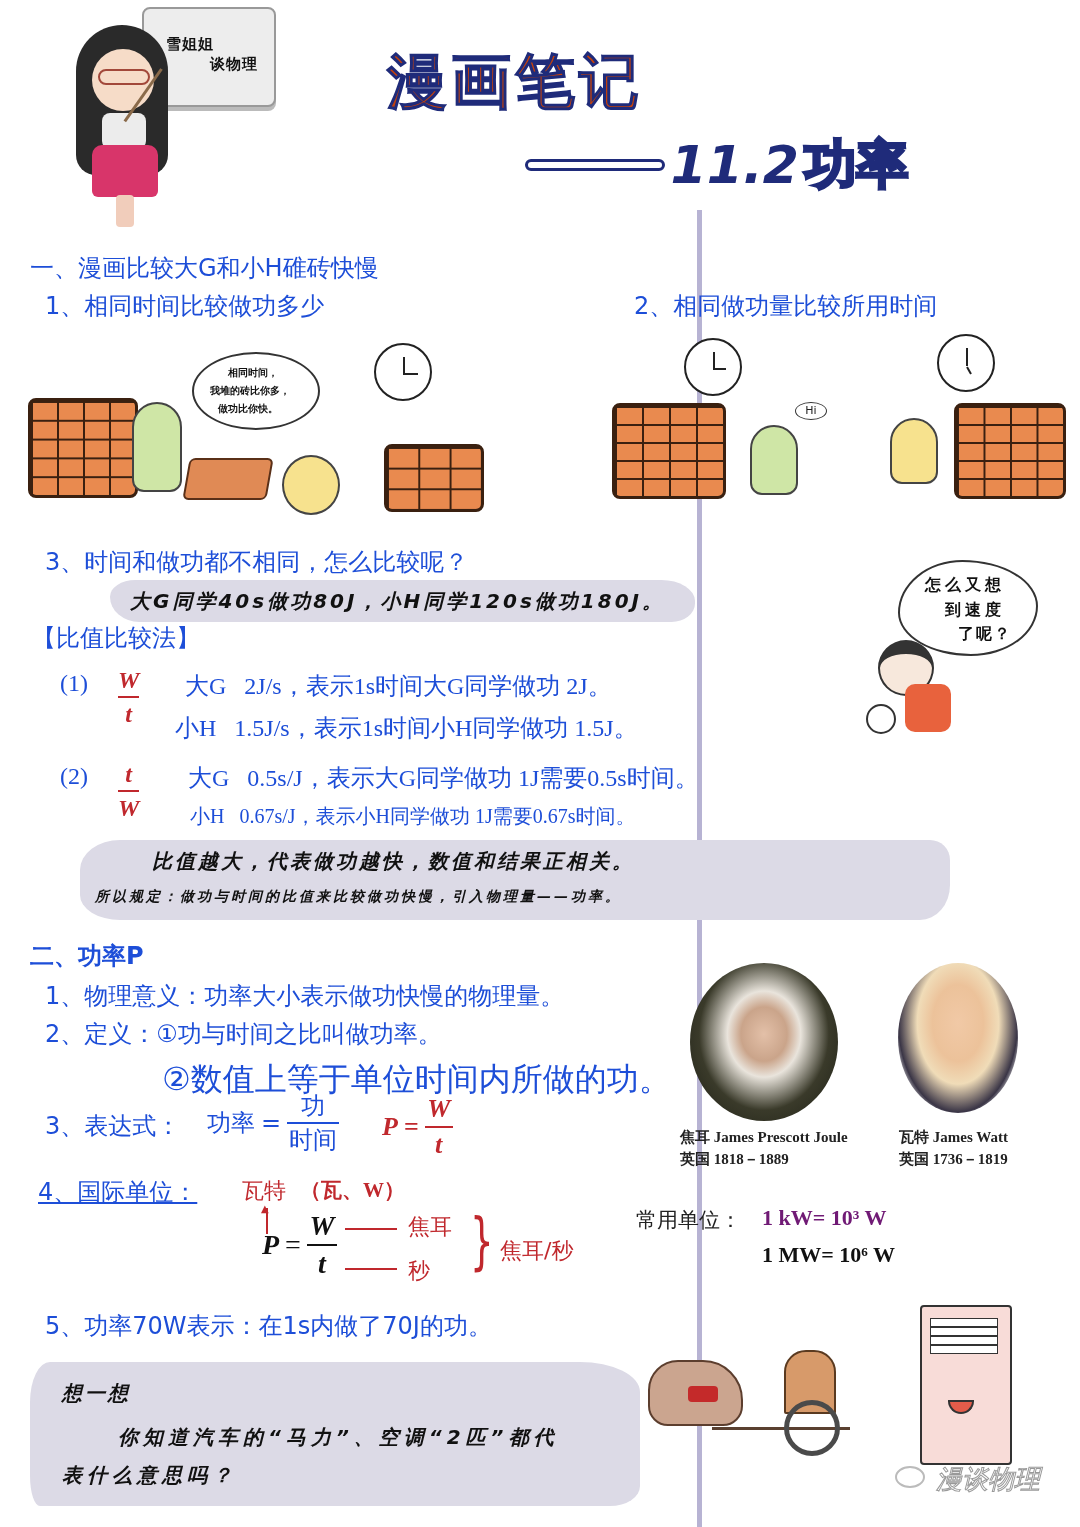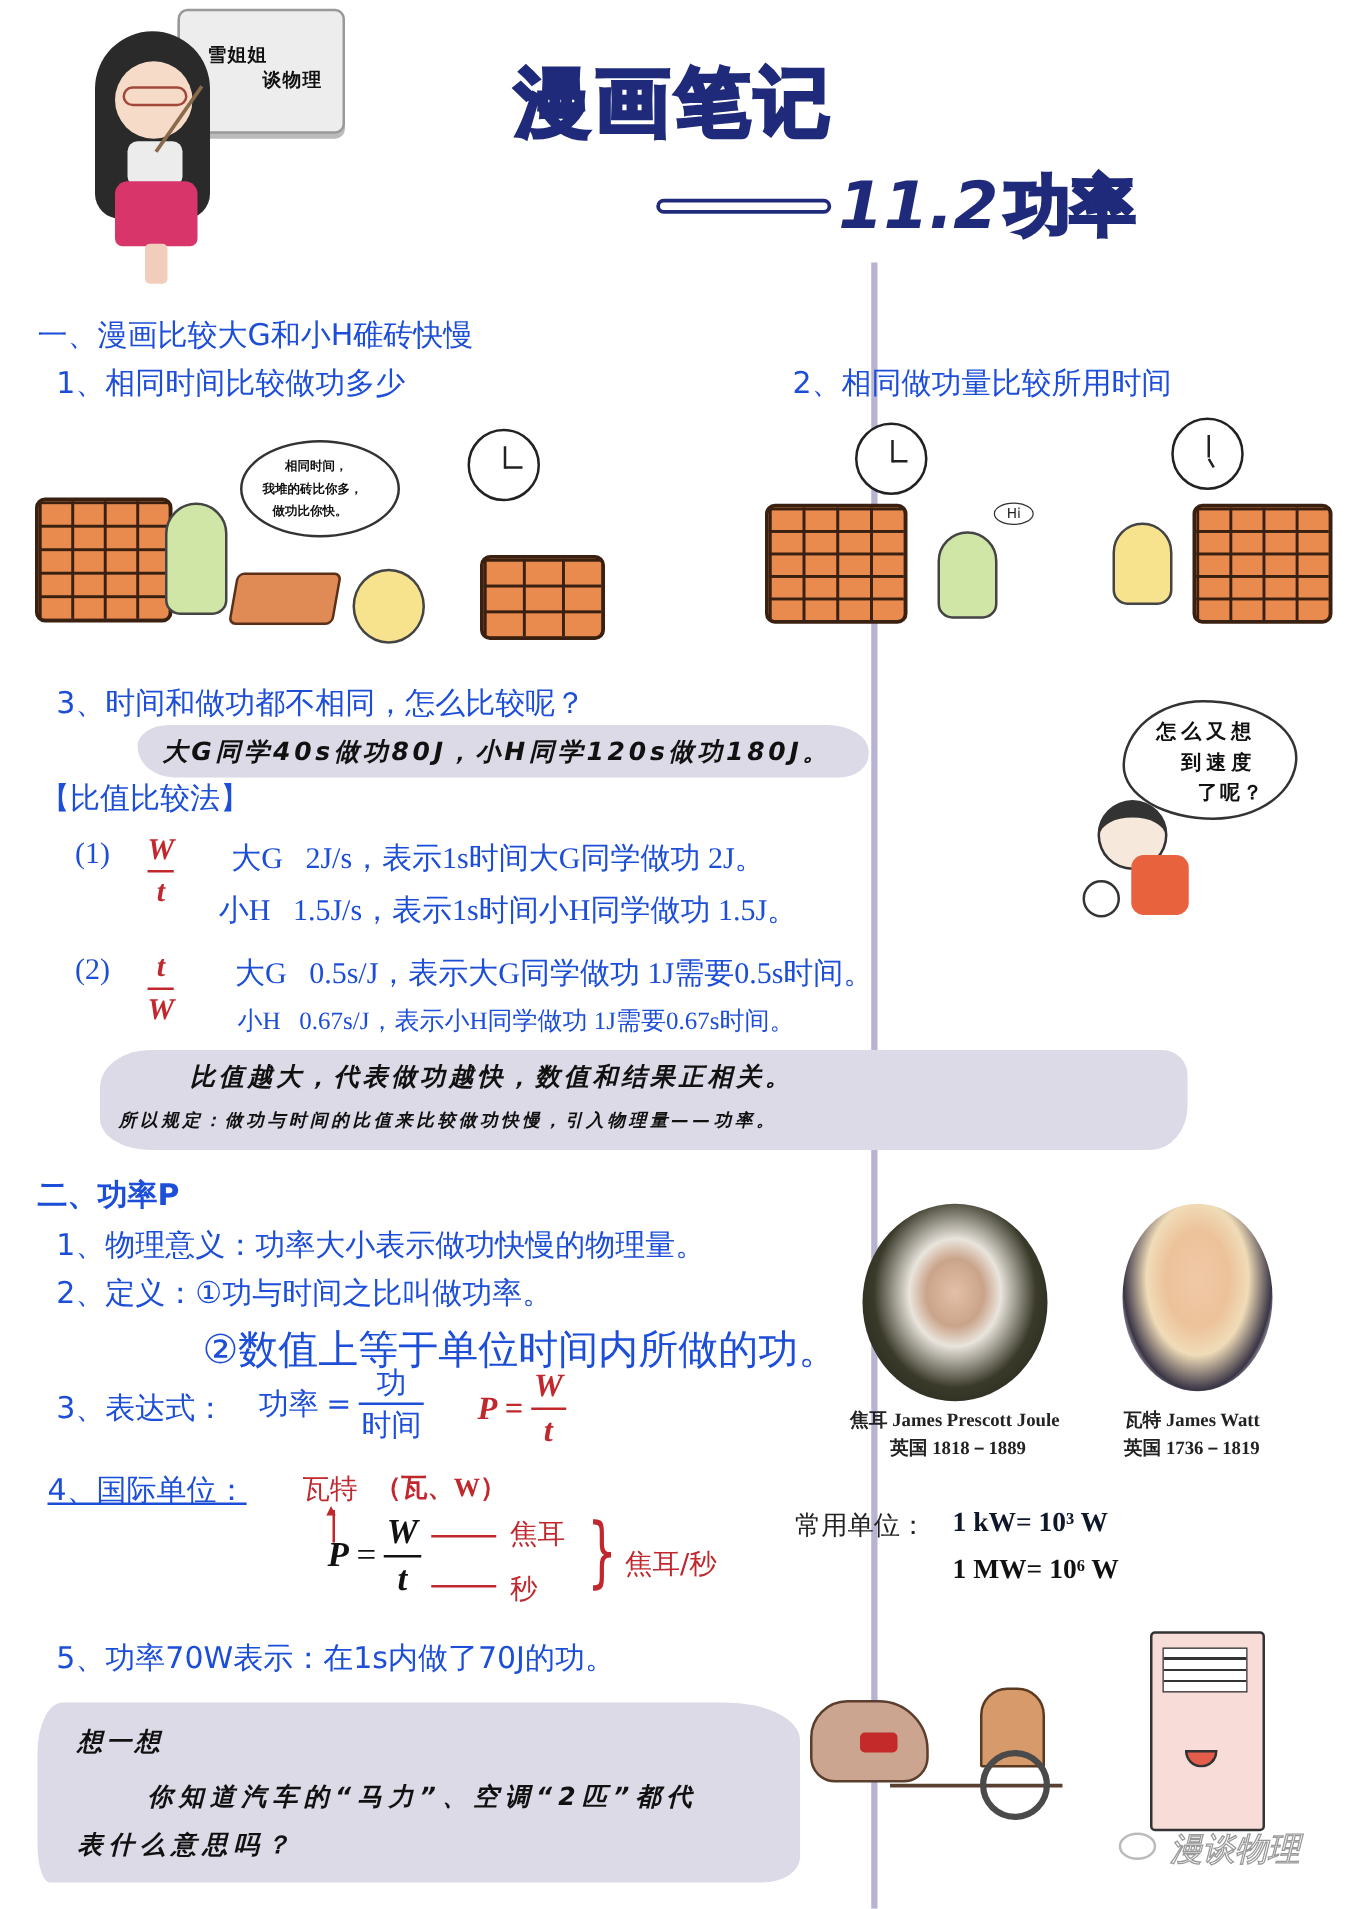--- a/index.html
+++ b/index.html
@@ -4,21 +4,21 @@
 <style>
   * { box-sizing: border-box; margin: 0; padding: 0; }
   html, body { width: 1080px; height: 1527px; background: #ffffff; overflow: hidden; }
   body { position: relative; font-family: "DejaVu Sans", sans-serif; color: #222; }
   .abs { position: absolute; }
   .serif { font-family: "Liberation Serif", "DejaVu Serif", serif; }
   .txt { font-size: 23px; color: #1d4ed8; white-space: nowrap; }
   .hand { font-family: "DejaVu Sans", sans-serif; font-weight: bold; font-style: italic; color: #111; white-space: nowrap; letter-spacing: 3px; }
   .red { color: #c0282d; }
   .divider { position: absolute; left: 697px; top: 210px; width: 5px; height: 1317px; background: #b7b3d3; }
-  .title-main { position: absolute; left: 412px; top: 42px; font-size: 60px; font-weight: bold; color: #404040;
+  .title-main { position: absolute; left: 387px; top: 42px; font-size: 60px; font-weight: normal; color: #c2410c;
     -webkit-text-stroke: 3px #1f2b7a; letter-spacing: 4px; white-space: nowrap; }
   .title-sub { position: absolute; left: 525px; top: 130px; white-space: nowrap; font-weight: bold; }
   .title-sub .dash { display: inline-block; width: 140px; height: 12px; border: 3px solid #1f2b7a; border-radius: 6px; vertical-align: middle; margin-right: 0; }
   .title-sub .num { font-size: 52px; color: #1f2b7a; font-style: italic; vertical-align: middle; }
   .title-sub .cn { font-size: 52px; color: #fff; -webkit-text-stroke: 3px #1f2b7a; vertical-align: middle; }
   .blob { position: absolute; background: #dcdae6; border-radius: 30px 40px 28px 35px / 20px 25px 22px 30px; }
   .frac { display: inline-flex; flex-direction: column; align-items: center; vertical-align: middle; line-height: 1; }
   .frac .bar { width: 100%; height: 2px; background: currentColor; margin: 4px 0; }
   .frac-lbl { font-family: "Liberation Serif", serif; font-weight: bold; font-style: italic; font-size: 24px; color: #c0282d; }
   .brick { position: absolute; background: #e98a4f; border: 3px solid #3a2010; border-radius: 8px;
@@ -178,26 +178,26 @@
 <div class="abs txt red" style="left:408px;top:1212px;font-size:22px;">焦耳</div>
 <div class="abs txt red" style="left:408px;top:1256px;font-size:22px;">秒</div>
 <div class="abs red" style="left:462px;top:1210px;font-size:62px;line-height:1;font-family:'DejaVu Sans',sans-serif;transform:scaleX(0.6);">}</div>
 <div class="abs txt red" style="left:500px;top:1236px;font-size:22px;">焦耳/秒</div>
 
 <div class="abs txt" style="left:45px;top:1310px;font-size:24px;">5、功率70W表示：在1s内做了70J的功。</div>
 
 <div class="portrait" style="left:690px;top:963px;width:148px;height:158px;background:radial-gradient(ellipse at 50% 45%, #e3c0a8 0%, #caa48a 22%, #e9e4dc 35%, #3a3a2a 62%, #1b1d14 100%);"></div>
 <div class="portrait" style="left:898px;top:963px;width:120px;height:150px;background:radial-gradient(ellipse at 50% 40%, #f1c9a6 0%, #ecc29a 30%, #f0dcb8 48%, #3a3546 70%, #ffffff 80%);"></div>
 <div class="abs small-cap" style="left:680px;top:1126px;">焦耳 James Prescott Joule</div>
-<div class="abs small-cap" style="left:680px;top:1148px;margin-left:32px;">英国  1818－1889</div>
+<div class="abs small-cap" style="left:680px;top:1148px;">英国  1818－1889</div>
 <div class="abs small-cap" style="left:899px;top:1126px;">瓦特 James Watt</div>
 <div class="abs small-cap" style="left:899px;top:1148px;">英国  1736－1819</div>
 
 <div class="abs serif" style="left:636px;top:1206px;font-size:21px;color:#222;white-space:nowrap;">常用单位：</div>
-<div class="abs serif" style="left:762px;top:1205px;font-size:22px;font-weight:bold;color:#0f172a;white-space:nowrap;">1 kW= 10³ W</div>
+<div class="abs serif" style="left:762px;top:1205px;font-size:22px;font-weight:bold;color:#701a75;white-space:nowrap;">1 kW= 10³ W</div>
 <div class="abs serif" style="left:762px;top:1242px;font-size:22px;font-weight:bold;color:#111;white-space:nowrap;">1 MW= 10⁶ W</div>
 
 <div class="blob" style="left:30px;top:1362px;width:610px;height:144px;border-radius:20px 60px 30px 10px / 40px 30px 20px 30px;"></div>
 <div class="abs hand" style="left:62px;top:1380px;font-size:20px;text-align:right;">想一想</div>
 <div class="abs hand" style="left:118px;top:1424px;font-size:20px;letter-spacing:5px;">你知道汽车的“马力”、空调“2匹”都代</div>
 <div class="abs hand" style="left:62px;top:1462px;font-size:20px;letter-spacing:5px;">表什么意思吗？</div>
 
 <div>
   <div class="abs" style="left:648px;top:1360px;width:95px;height:66px;background:#cba58f;border:2px solid #5c3e2e;border-radius:30px 40px 20px 20px;"></div>
   <div class="abs" style="left:688px;top:1386px;width:30px;height:16px;background:#c42a2a;border-radius:4px;"></div>

